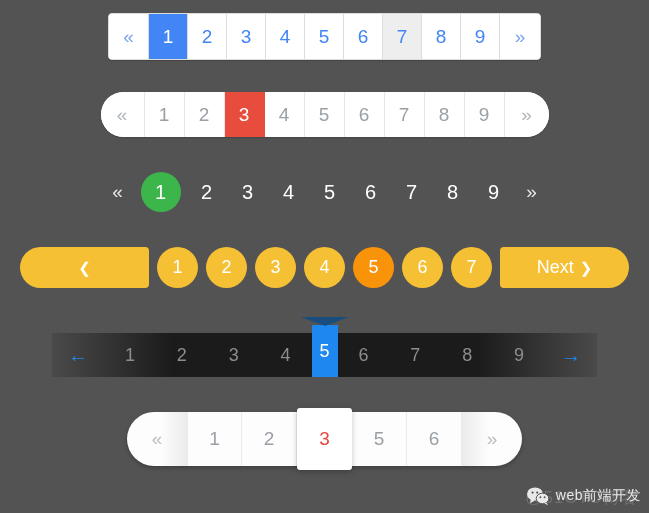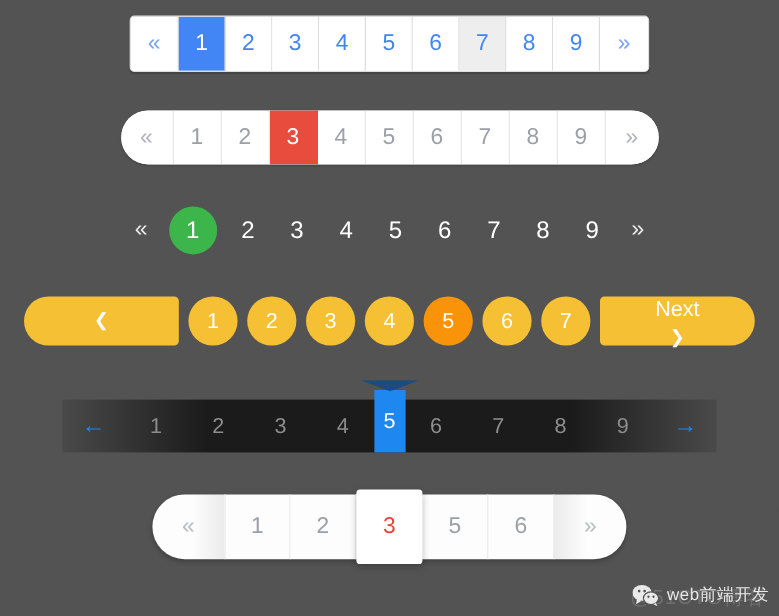--- a/index.html
+++ b/index.html
@@ -60,21 +60,21 @@
 
   
   #pager4{top:246px;height:43px;}
   .p4-box{display:flex;align-items:center;gap:8px;}
   .p4-btn{
     height:41px;display:flex;align-items:center;justify-content:center;gap:6px;
     background:#F5C033;color:#fff;font-size:18px;padding:0 18px;cursor:pointer;
     box-sizing:border-box;
   }
   .p4-btn.prev{border-radius:21px 4px 4px 21px;min-width:129px;}
-  .p4-btn.next{border-radius:4px 21px 21px 4px;min-width:129px;flex-direction:column;}
+  .p4-btn.next{border-radius:4px 21px 21px 4px;min-width:129px;}
   .p4-num{
     width:41px;height:41px;border-radius:50%;background:#F5C033;color:#fff;
     display:flex;align-items:center;justify-content:center;font-size:18px;cursor:pointer;
   }
   .p4-num.active{background:#F9940A;}
   .chev{font-size:15px;font-weight:bold;line-height:1;display:inline-block;}
 
   
   #pager5{top:331px;height:48px;}
   .p5-box{

